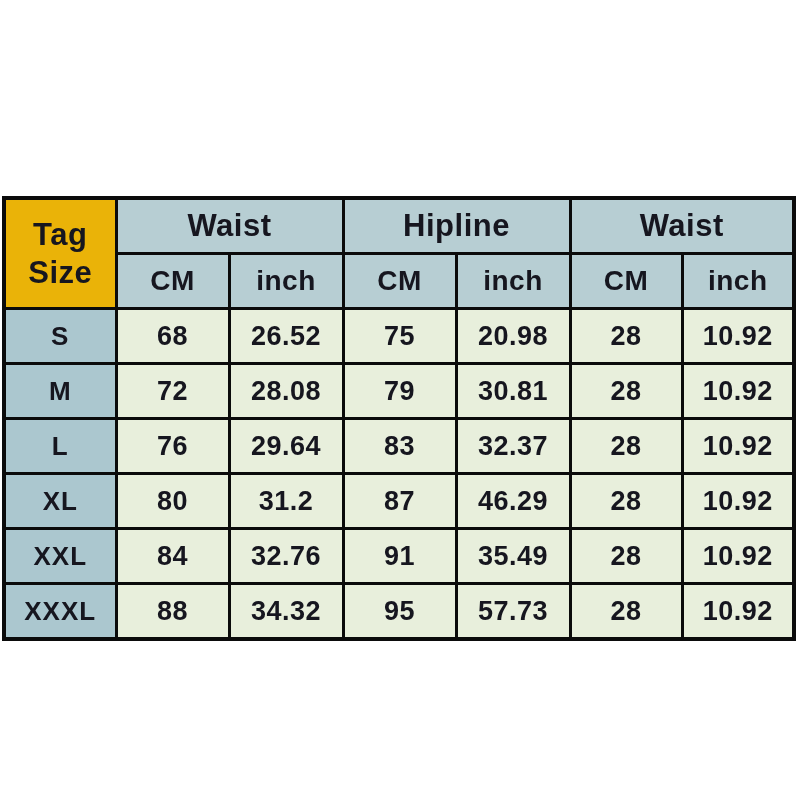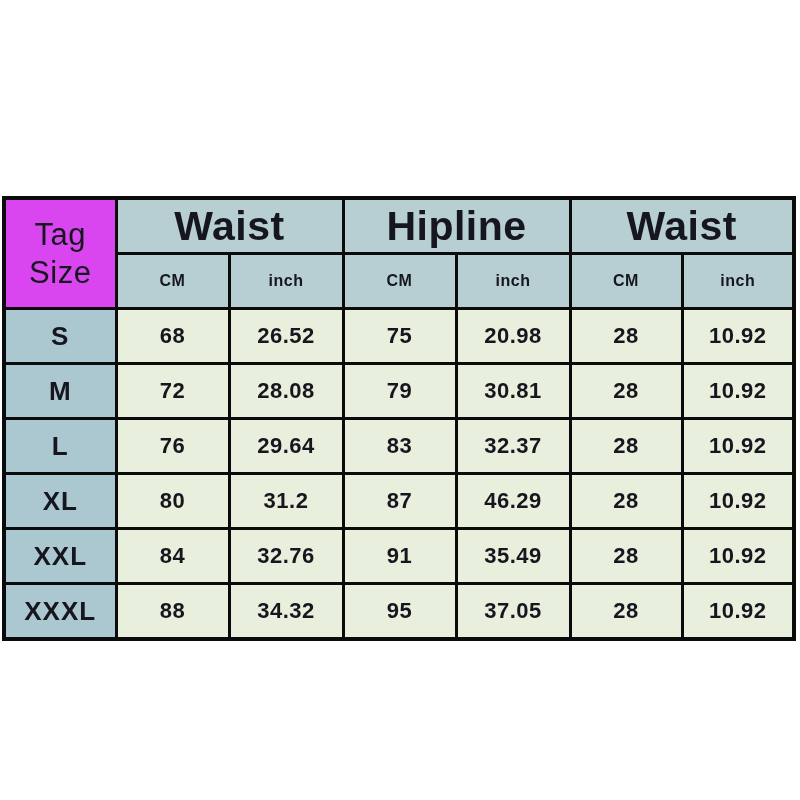--- a/index.html
+++ b/index.html
@@ -30,51 +30,51 @@
   table.size-chart td {
     border: 3px solid #0b0b0b;
     text-align: center;
     vertical-align: middle;
     padding: 0;
     overflow: hidden;
     color: #16161f;
   }
   
   th.tag-cell {
-    background: #d946ef;
+    background: #eab308;
     font-size: 31px;
-    font-weight: 400;
+    font-weight: 700;
     line-height: 1.2;
     letter-spacing: 0.5px;
   }
   th.group-cell {
     background: #b7ced3;
-    font-size: 41px;
+    font-size: 31px;
     font-weight: 700;
     height: 52px;
     letter-spacing: 0.5px;
   }
   th.sub-cell {
     background: #b7ced3;
-    font-size: 16px;
+    font-size: 28px;
     font-weight: 700;
     height: 52px;
     letter-spacing: 0.5px;
   }
   
   td.size-cell {
     background: #abc7cf;
     font-size: 26px;
     font-weight: 700;
     height: 52px;
     letter-spacing: 1px;
   }
   td.val-cell {
     background: #e8efdc;
-    font-size: 22px;
+    font-size: 27px;
     font-weight: 700;
     height: 52px;
     color: #1c1c26;
     letter-spacing: 0.5px;
   }
 </style>
 </head>
 <body>
 
 <div class="canvas">
@@ -150,19 +150,19 @@
         <td class="val-cell">91</td>
         <td class="val-cell">35.49</td>
         <td class="val-cell">28</td>
         <td class="val-cell">10.92</td>
       </tr>
       <tr>
         <td class="size-cell">XXXL</td>
         <td class="val-cell">88</td>
         <td class="val-cell">34.32</td>
         <td class="val-cell">95</td>
-        <td class="val-cell">37.05</td>
+        <td class="val-cell">57.73</td>
         <td class="val-cell">28</td>
         <td class="val-cell">10.92</td>
       </tr>
     </tbody>
   </table>
 </div>
 
 </body></html>

